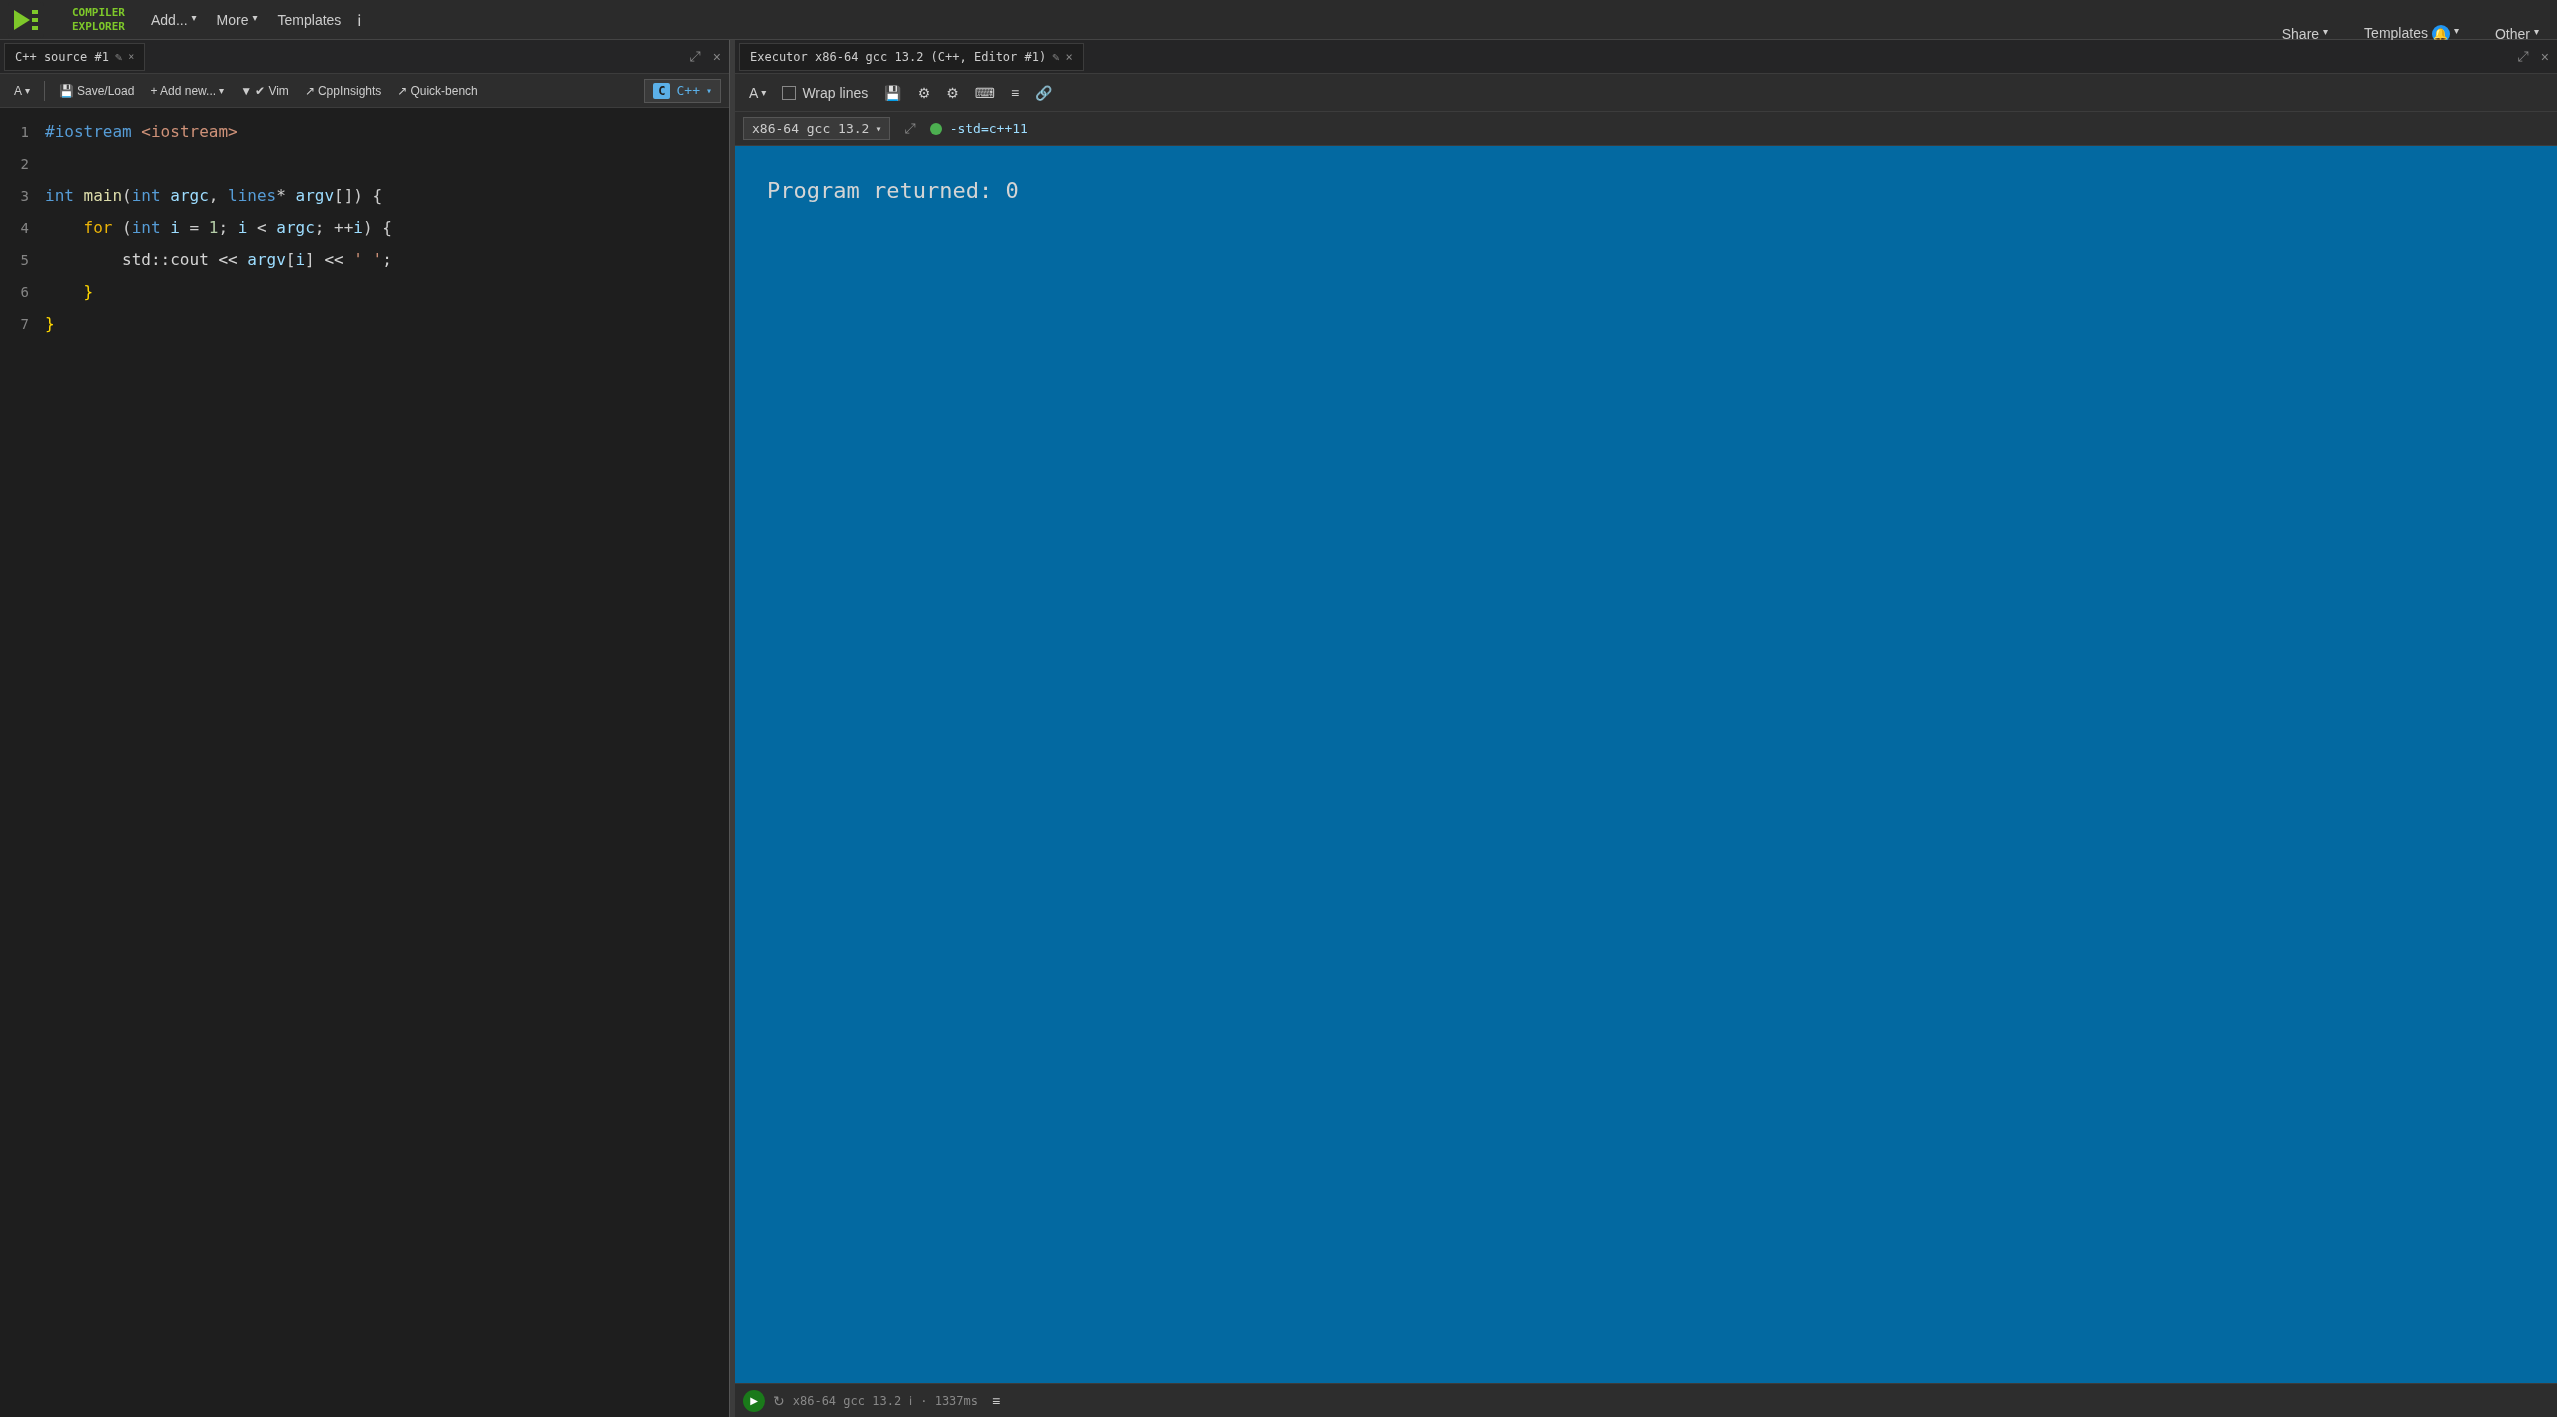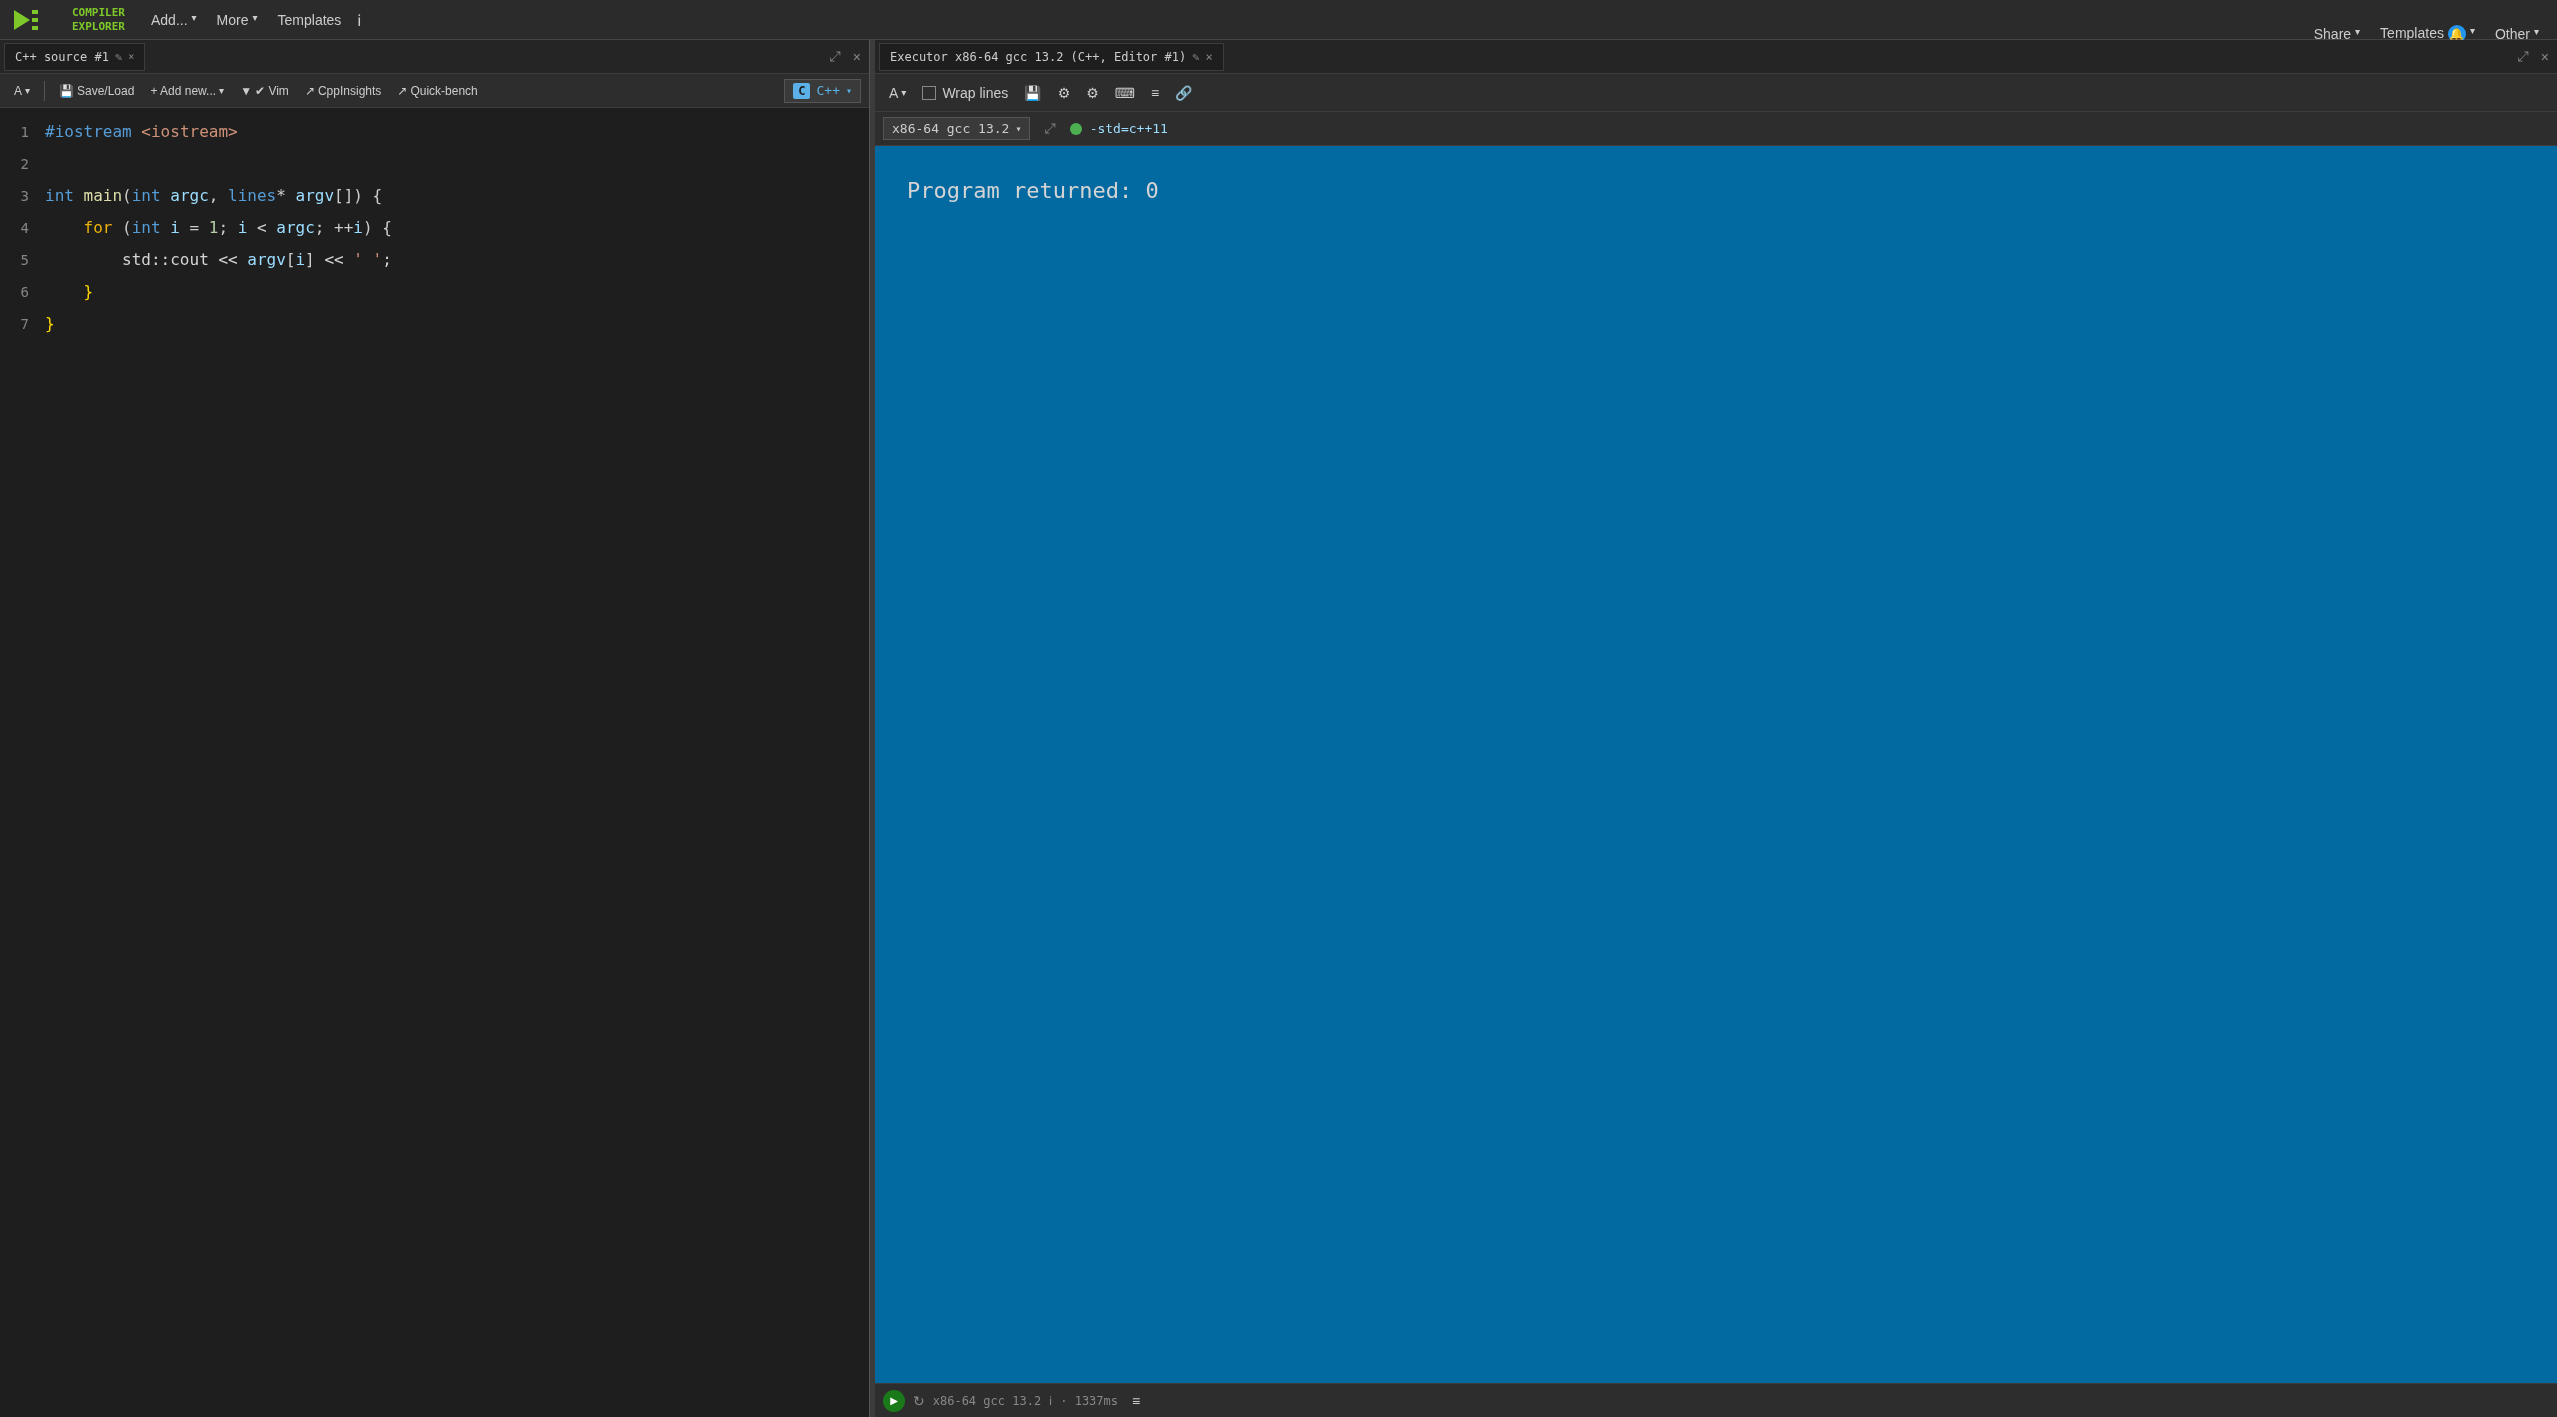--- a/index.html
+++ b/index.html
@@ -50,21 +50,21 @@
       padding: 4px 10px;
       font-size: 14px;
       display: flex;
       align-items: flex-start;
       gap: 4px;
     }
     .nav-right {
       margin-left: auto;
       display: flex;
       align-items: center;
-      gap: 0;
+      gap: 16px;
       margin-top: 28px;
     }
     .info-btn {
       background: none;
       border: none;
       color: #ccc;
       cursor: pointer;
       padding: 4px 6px;
       font-size: 16px;
       border-radius: 50%;
@@ -72,21 +72,21 @@
 
     
     .main-area {
       display: flex;
       flex: 1;
       overflow: hidden;
     }
 
     
     .editor-pane {
-      width: 870px;
+      width: 730px;
       display: flex;
       flex-direction: column;
       border-right: 1px solid #555;
       background: #1e1e1e;
     }
 
     
     .tab-bar {
       display: flex;
       align-items: center;

